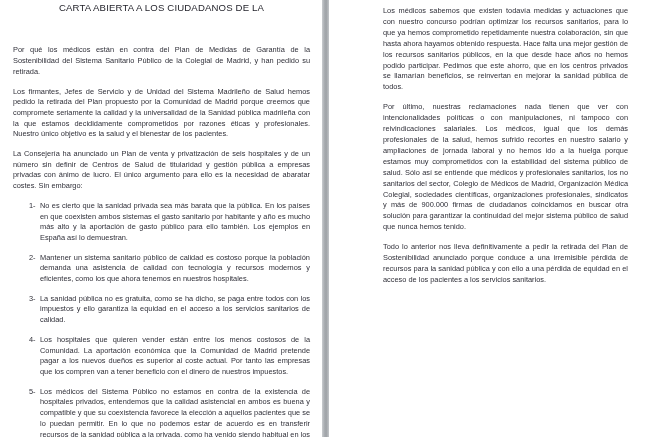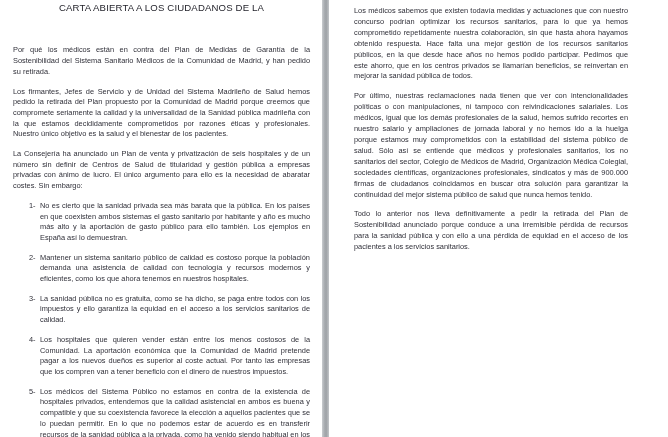--- a/index.html
+++ b/index.html
@@ -29,21 +29,21 @@
     overflow: hidden;
   }
   #page-left {
     left: 0;
     width: 322px;
     padding: 2px 12px 0 13px;
   }
   #page-right {
     left: 330px;
     width: 311px;
-    padding: 2px 13px 0 24px;
+    padding: 2px 13px 0 53px;
   }
   .page-divider {
     position: absolute;
     top: 0;
     left: 322px;
     width: 7px;
     height: 437px;
     background: linear-gradient(to right, #c9cccf 0%, #a9adb1 35%, #9ea2a6 60%, #c2c5c8 100%);
   }
   .doc-title {
@@ -121,21 +121,21 @@
   <div class="page" id="page-left">
 
     <div class="doc-title">
       <span class="title-line">CARTA ABIERTA A LOS CIUDADANOS DE LA</span>
     </div>
 
     <div class="title-gap"></div>
 
     <div class="left-body">
 
-      <p class="body-par">Por qué los médicos están en contra  del Plan de Medidas de Garantía de la Sostenibilidad del Sistema Sanitario Médicos de la Comunidad de Madrid, y han pedido su retirada.</p>
+      <p class="body-par">Por qué los médicos están en contra  del Plan de Medidas de Garantía de la Sostenibilidad del Sistema Sanitario Público de la Colegial de Madrid, y han pedido su retirada.</p>
       <p class="body-par">Los firmantes, Jefes de Servicio y de Unidad del  Sistema Madrileño de Salud hemos pedido la retirada del Plan propuesto por la Comunidad de Madrid porque creemos que compromete seriamente la calidad y la universalidad de la Sanidad pública madrileña con la que estamos decididamente comprometidos por razones éticas y profesionales. Nuestro único objetivo es la salud y el bienestar de los pacientes.</p>
       <p class="body-par">La Consejería ha anunciado un Plan de venta y privatización de seis hospitales y de un número sin definir de Centros de Salud de titularidad y gestión pública a empresas privadas con ánimo de lucro. El único argumento para ello es la necesidad de abaratar costes. Sin embargo:</p>
 
       <div class="list-wrap">
 
         <div class="list-item">
           <span class="list-marker">1-</span>
           <span>No es cierto que la sanidad privada sea más barata que la pública. En los países en que coexisten ambos sistemas el gasto sanitario por habitante y año es mucho más alto y la aportación de gasto público para ello también. Los ejemplos en España así lo demuestran.</span>
         </div>
 

